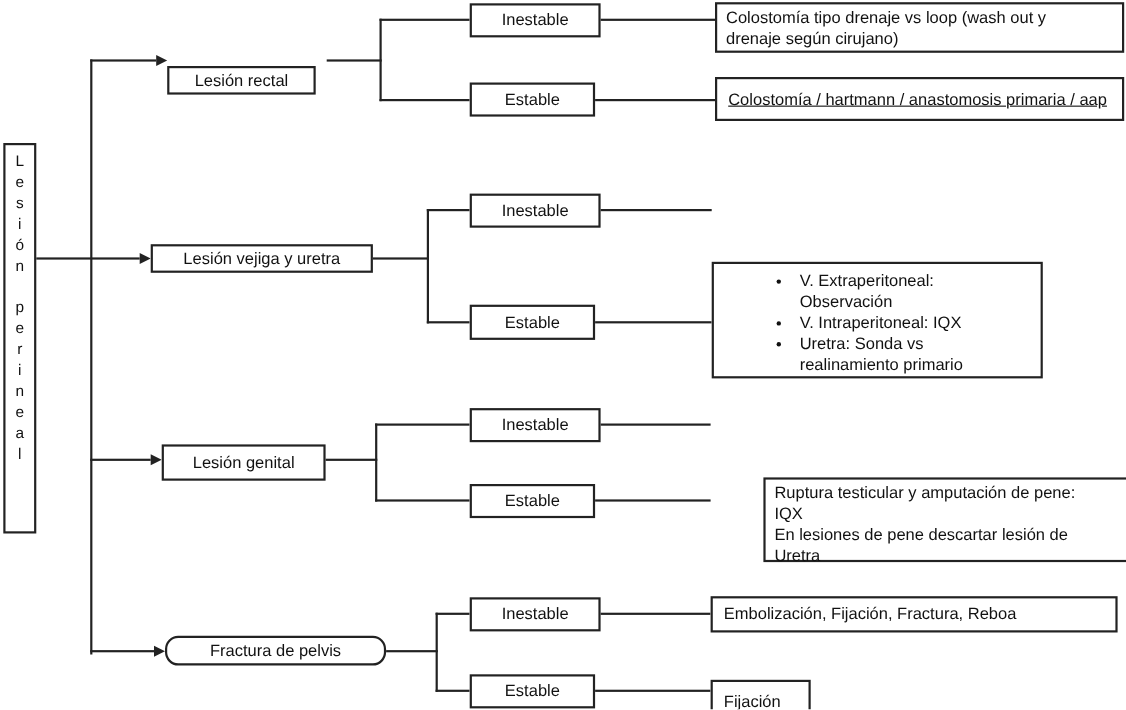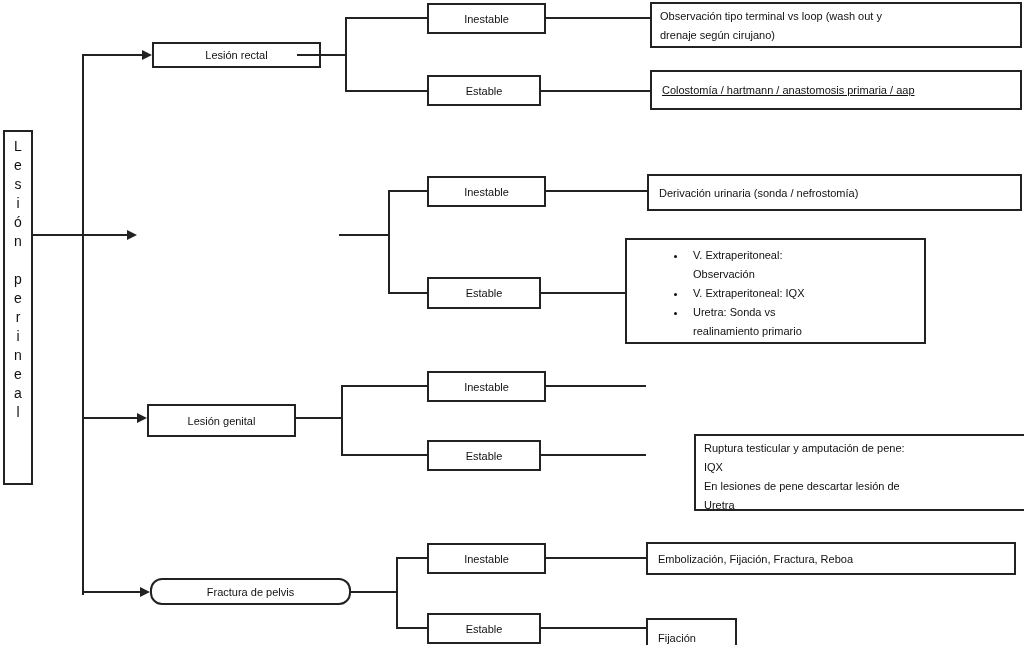--- a/index.html
+++ b/index.html
@@ -14,21 +14,21 @@
     width: 1024px;
     height: 645px;
     background: #ffffff;
     overflow: hidden;
   }
   .box {
     position: absolute;
     box-sizing: border-box;
     border: 2px solid #222222;
     background: #ffffff;
-    font-size: 11px;
+    font-size: 15px;
     color: #111111;
   }
   .center {
     display: flex;
     align-items: center;
     justify-content: center;
     text-align: center;
   }
   .vcenter-left {
     display: flex;
@@ -92,54 +92,54 @@
 n
 e
 a
 l</div>
 
   <div class="hline" style="left:33px; top:234px; width:94px;"></div>
   <div class="vline" style="left:82px; top:54px; height:541px;"></div>
 
   <div class="hline" style="left:82px; top:54px; width:60px;"></div>
   <div class="arrowhead" style="left:142px; top:50px;"></div>
-  <div class="box center" style="left:152px; top:42px; width:169px; height:26px;">Lesión rectal</div>
+  <div class="box center" style="left:152px; top:60px; width:135px; height:26px;">Lesión rectal</div>
   <div class="hline" style="left:297px; top:54px; width:50px;"></div>
   <div class="vline" style="left:345px; top:17px; height:75px;"></div>
   <div class="hline" style="left:345px; top:17px; width:82px;"></div>
   <div class="hline" style="left:345px; top:90px; width:82px;"></div>
 
   <div class="box center" style="left:427px; top:3px; width:119px; height:31px;">Inestable</div>
   <div class="box center" style="left:427px; top:75px; width:114px; height:31px;">Estable</div>
 
   <div class="hline" style="left:546px; top:17px; width:104px;"></div>
   <div class="hline" style="left:541px; top:90px; width:109px;"></div>
 
-  <div class="box multiline" style="left:650px; top:2px; width:372px; height:46px;">Observación tipo terminal vs loop (wash out y
+  <div class="box multiline" style="left:650px; top:2px; width:372px; height:46px;">Colostomía tipo drenaje vs loop (wash out y
 drenaje según cirujano)</div>
   <div class="box vcenter-left" style="left:650px; top:70px; width:372px; height:40px;text-decoration:underline;">Colostomía / hartmann / anastomosis primaria / aap</div>
 
   <div class="arrowhead" style="left:127px; top:230px;"></div>
+  <div class="box center" style="left:137px; top:222px; width:202px; height:26px;">Lesión vejiga y uretra</div>
   <div class="hline" style="left:339px; top:234px; width:51px;"></div>
   <div class="vline" style="left:388px; top:190px; height:104px;"></div>
   <div class="hline" style="left:388px; top:190px; width:39px;"></div>
   <div class="hline" style="left:388px; top:292px; width:39px;"></div>
 
   <div class="box center" style="left:427px; top:176px; width:119px; height:31px;">Inestable</div>
   <div class="box center" style="left:427px; top:277px; width:114px; height:32px;">Estable</div>
 
   <div class="hline" style="left:546px; top:190px; width:101px;"></div>
   <div class="hline" style="left:541px; top:292px; width:106px;"></div>
 
-  <div class="box vcenter-left" style="left:647px; top:174px; width:375px; height:37px;">Derivación urinaria (sonda / nefrostomía)</div>
-  <div class="box" style="left:625px; top:238px; width:301px; height:106px;">
+  <div class="box" style="left:647px; top:238px; width:301px; height:106px;padding-left:12px;">
     <ul class="bullets">
       <li>V. Extraperitoneal:
 Observación</li>
-      <li>V. Extraperitoneal: IQX</li>
+      <li>V. Intraperitoneal: IQX</li>
       <li>Uretra: Sonda vs
 realinamiento primario</li>
     </ul>
   </div>
 
   <div class="hline" style="left:82px; top:417px; width:55px;"></div>
   <div class="arrowhead" style="left:137px; top:413px;"></div>
   <div class="box center" style="left:147px; top:404px; width:149px; height:33px;">Lesión genital</div>
   <div class="hline" style="left:296px; top:417px; width:47px;"></div>
   <div class="vline" style="left:341px; top:385px; height:71px;"></div>

